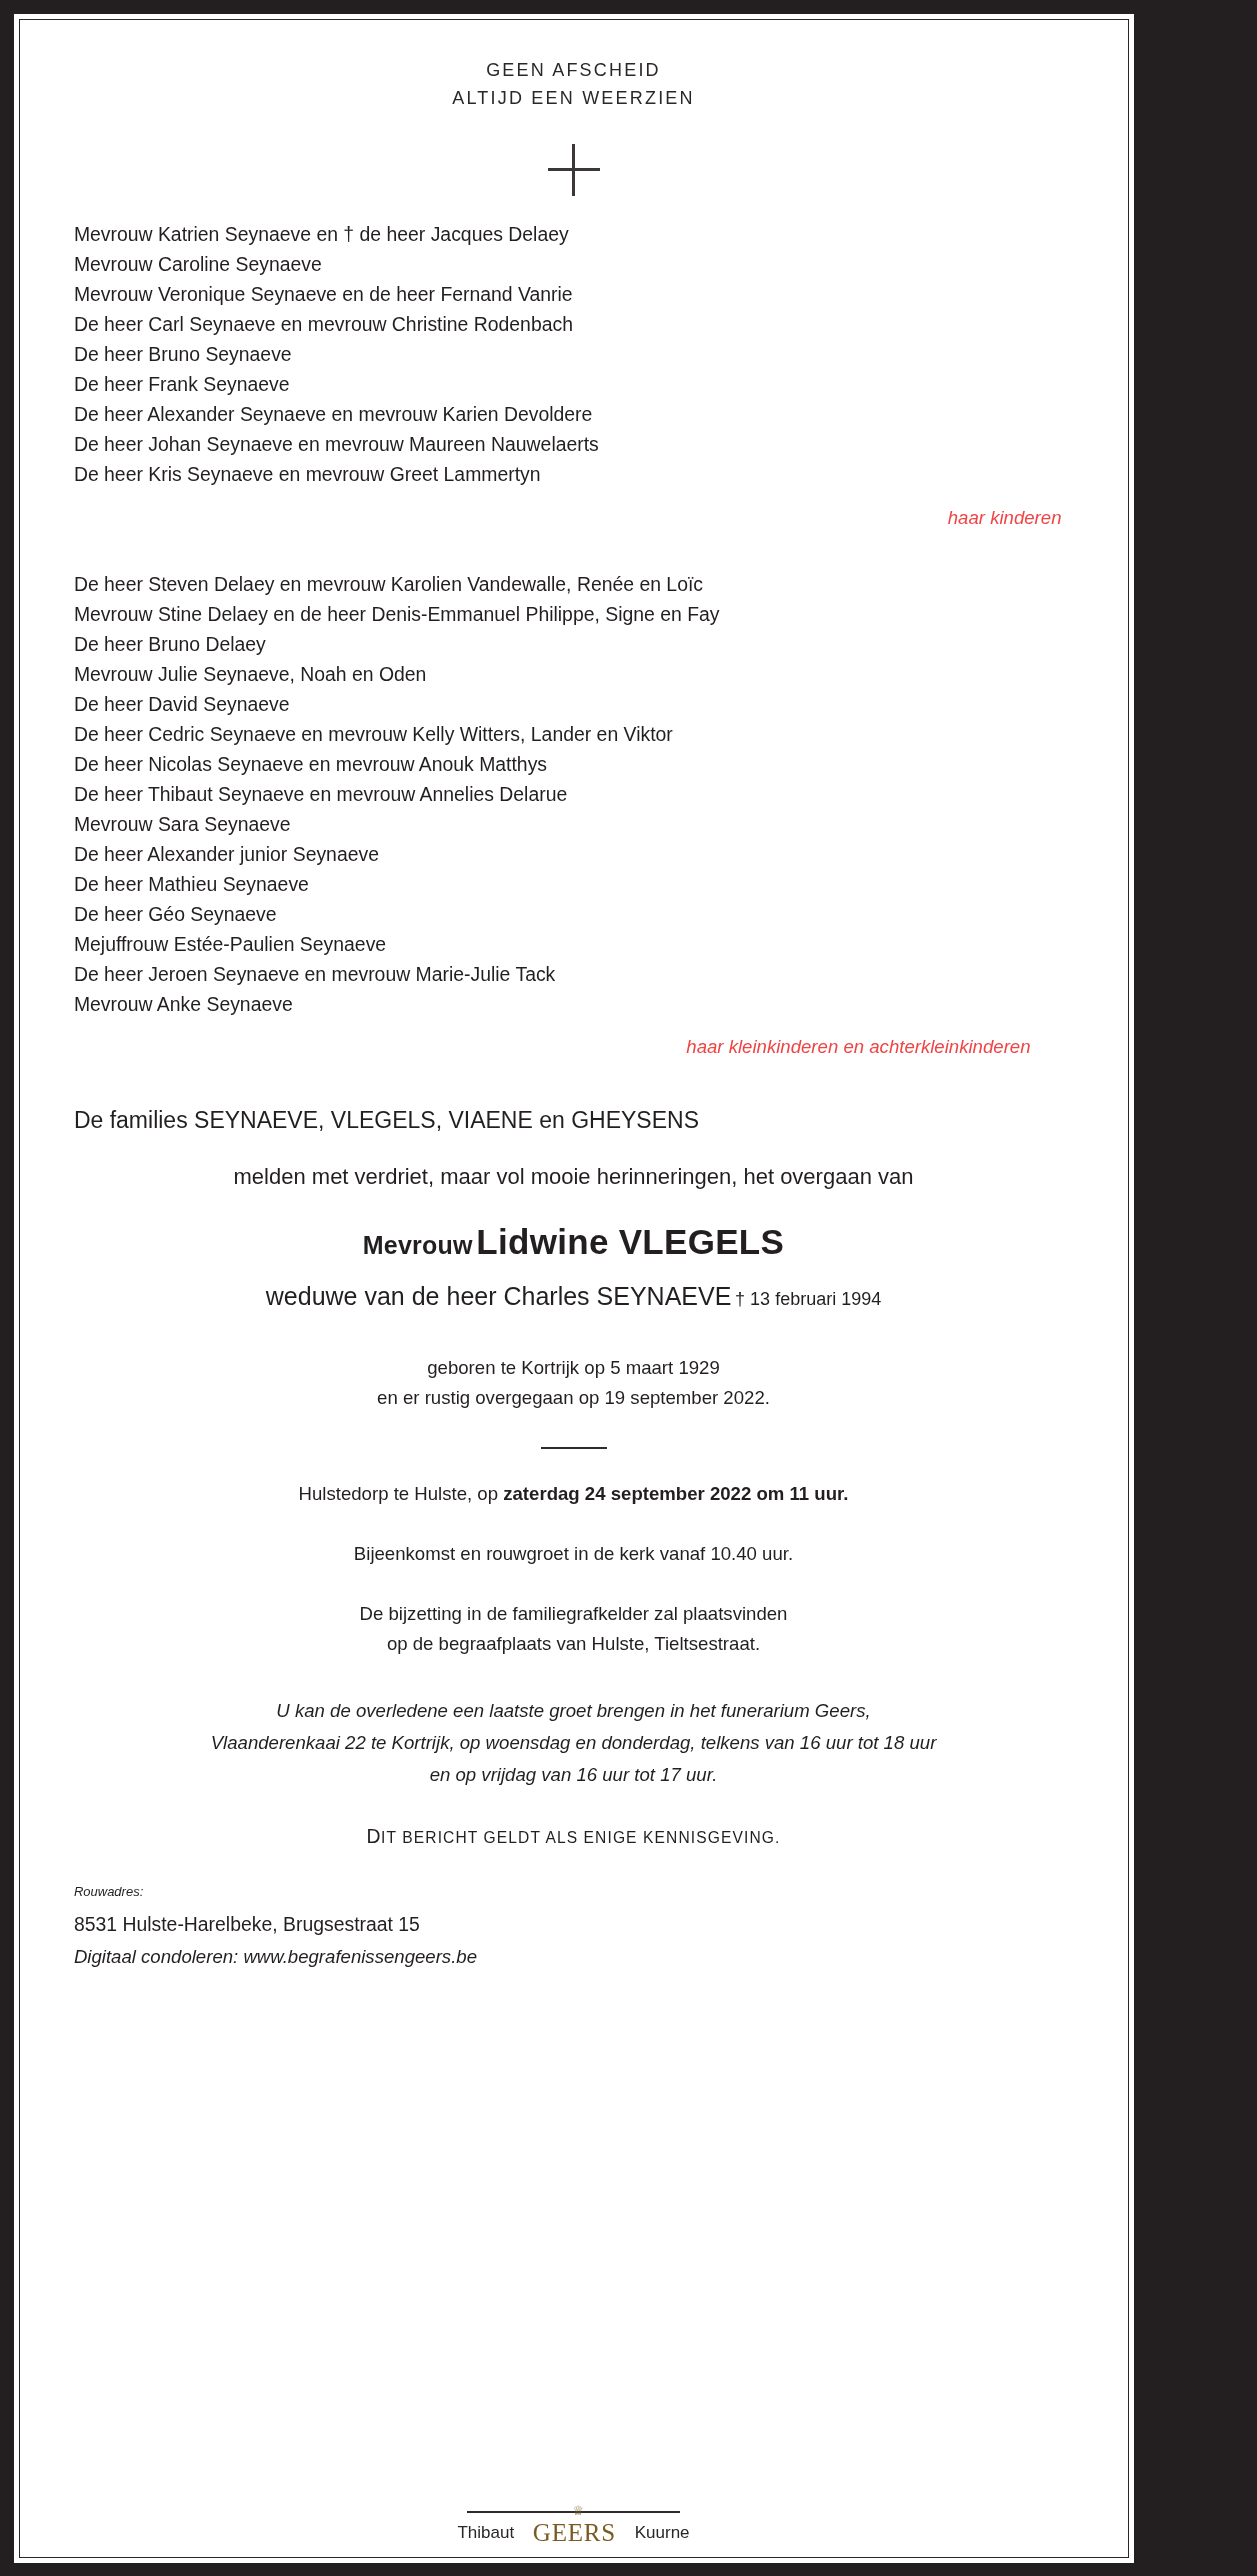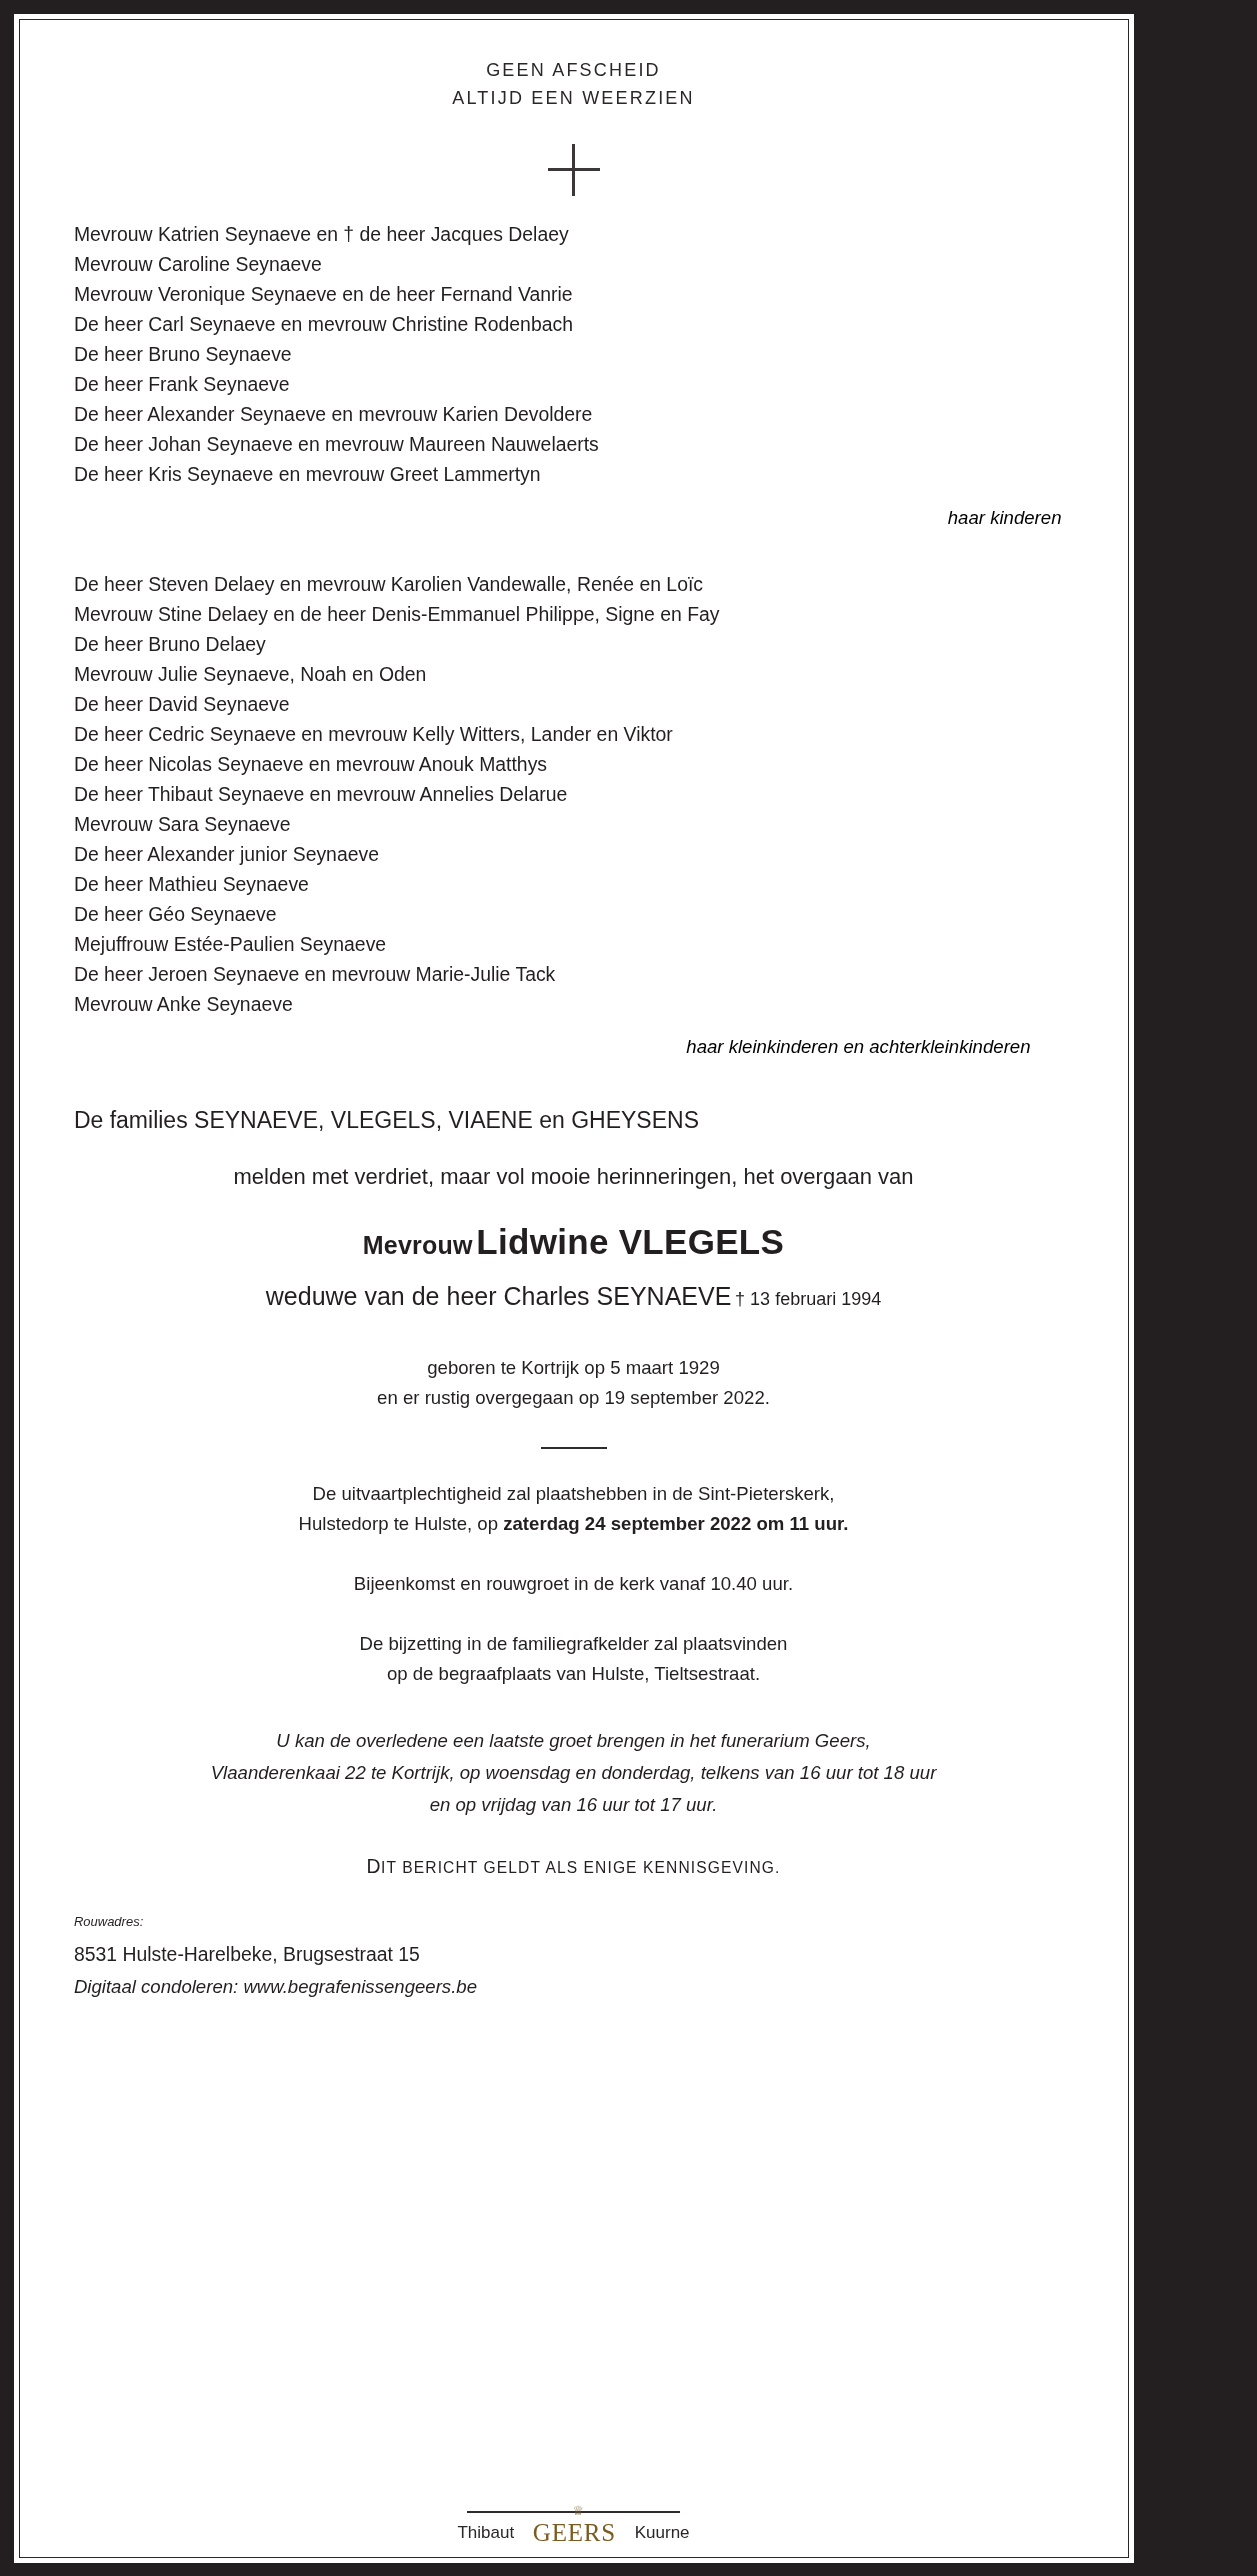--- a/index.html
+++ b/index.html
@@ -94,21 +94,21 @@
     font-size: 19.4px;
     line-height: 30px;
     color: #231f20;
     padding-left: 3.4px;
     white-space: nowrap;
   }
   .role-label {
     text-align: right;
     font-style: italic;
     font-size: 18.6px;
-    color: #000000;
+    color: #ef4444;
     padding-right: 15px;
   }
   .role-kinderen { margin-top: 18.6px; }
   .role-klein    { margin-top: 17px; padding-right: 46px; }
 
   .block-gap-1 { height: 25px; }
   .families {
     font-size: 23px;
     line-height: 30px;
     padding-left: 3.4px;
@@ -315,21 +315,20 @@
     </div>
 
     <div class="lifedates">
       <div>geboren te Kortrijk op 5 maart 1929</div>
       <div>en er rustig overgegaan op 19 september 2022.</div>
     </div>
 
     <div class="hr-small"></div>
 
     <div class="para">
-      <div>De uitvaartplechtigheid zal plaatshebben in de Sint-Pieterskerk,</div>
       <div>
         <span>Hulstedorp te Hulste, op </span><b>zaterdag 24 september 2022 om 11 uur.</b>
       </div>
     </div>
 
     <div class="para">Bijeenkomst en rouwgroet in de kerk vanaf 10.40 uur.</div>
 
     <div class="para">
       <div>De bijzetting in de familiegrafkelder zal plaatsvinden</div>
       <div>op de begraafplaats van Hulste, Tieltsestraat.</div>

